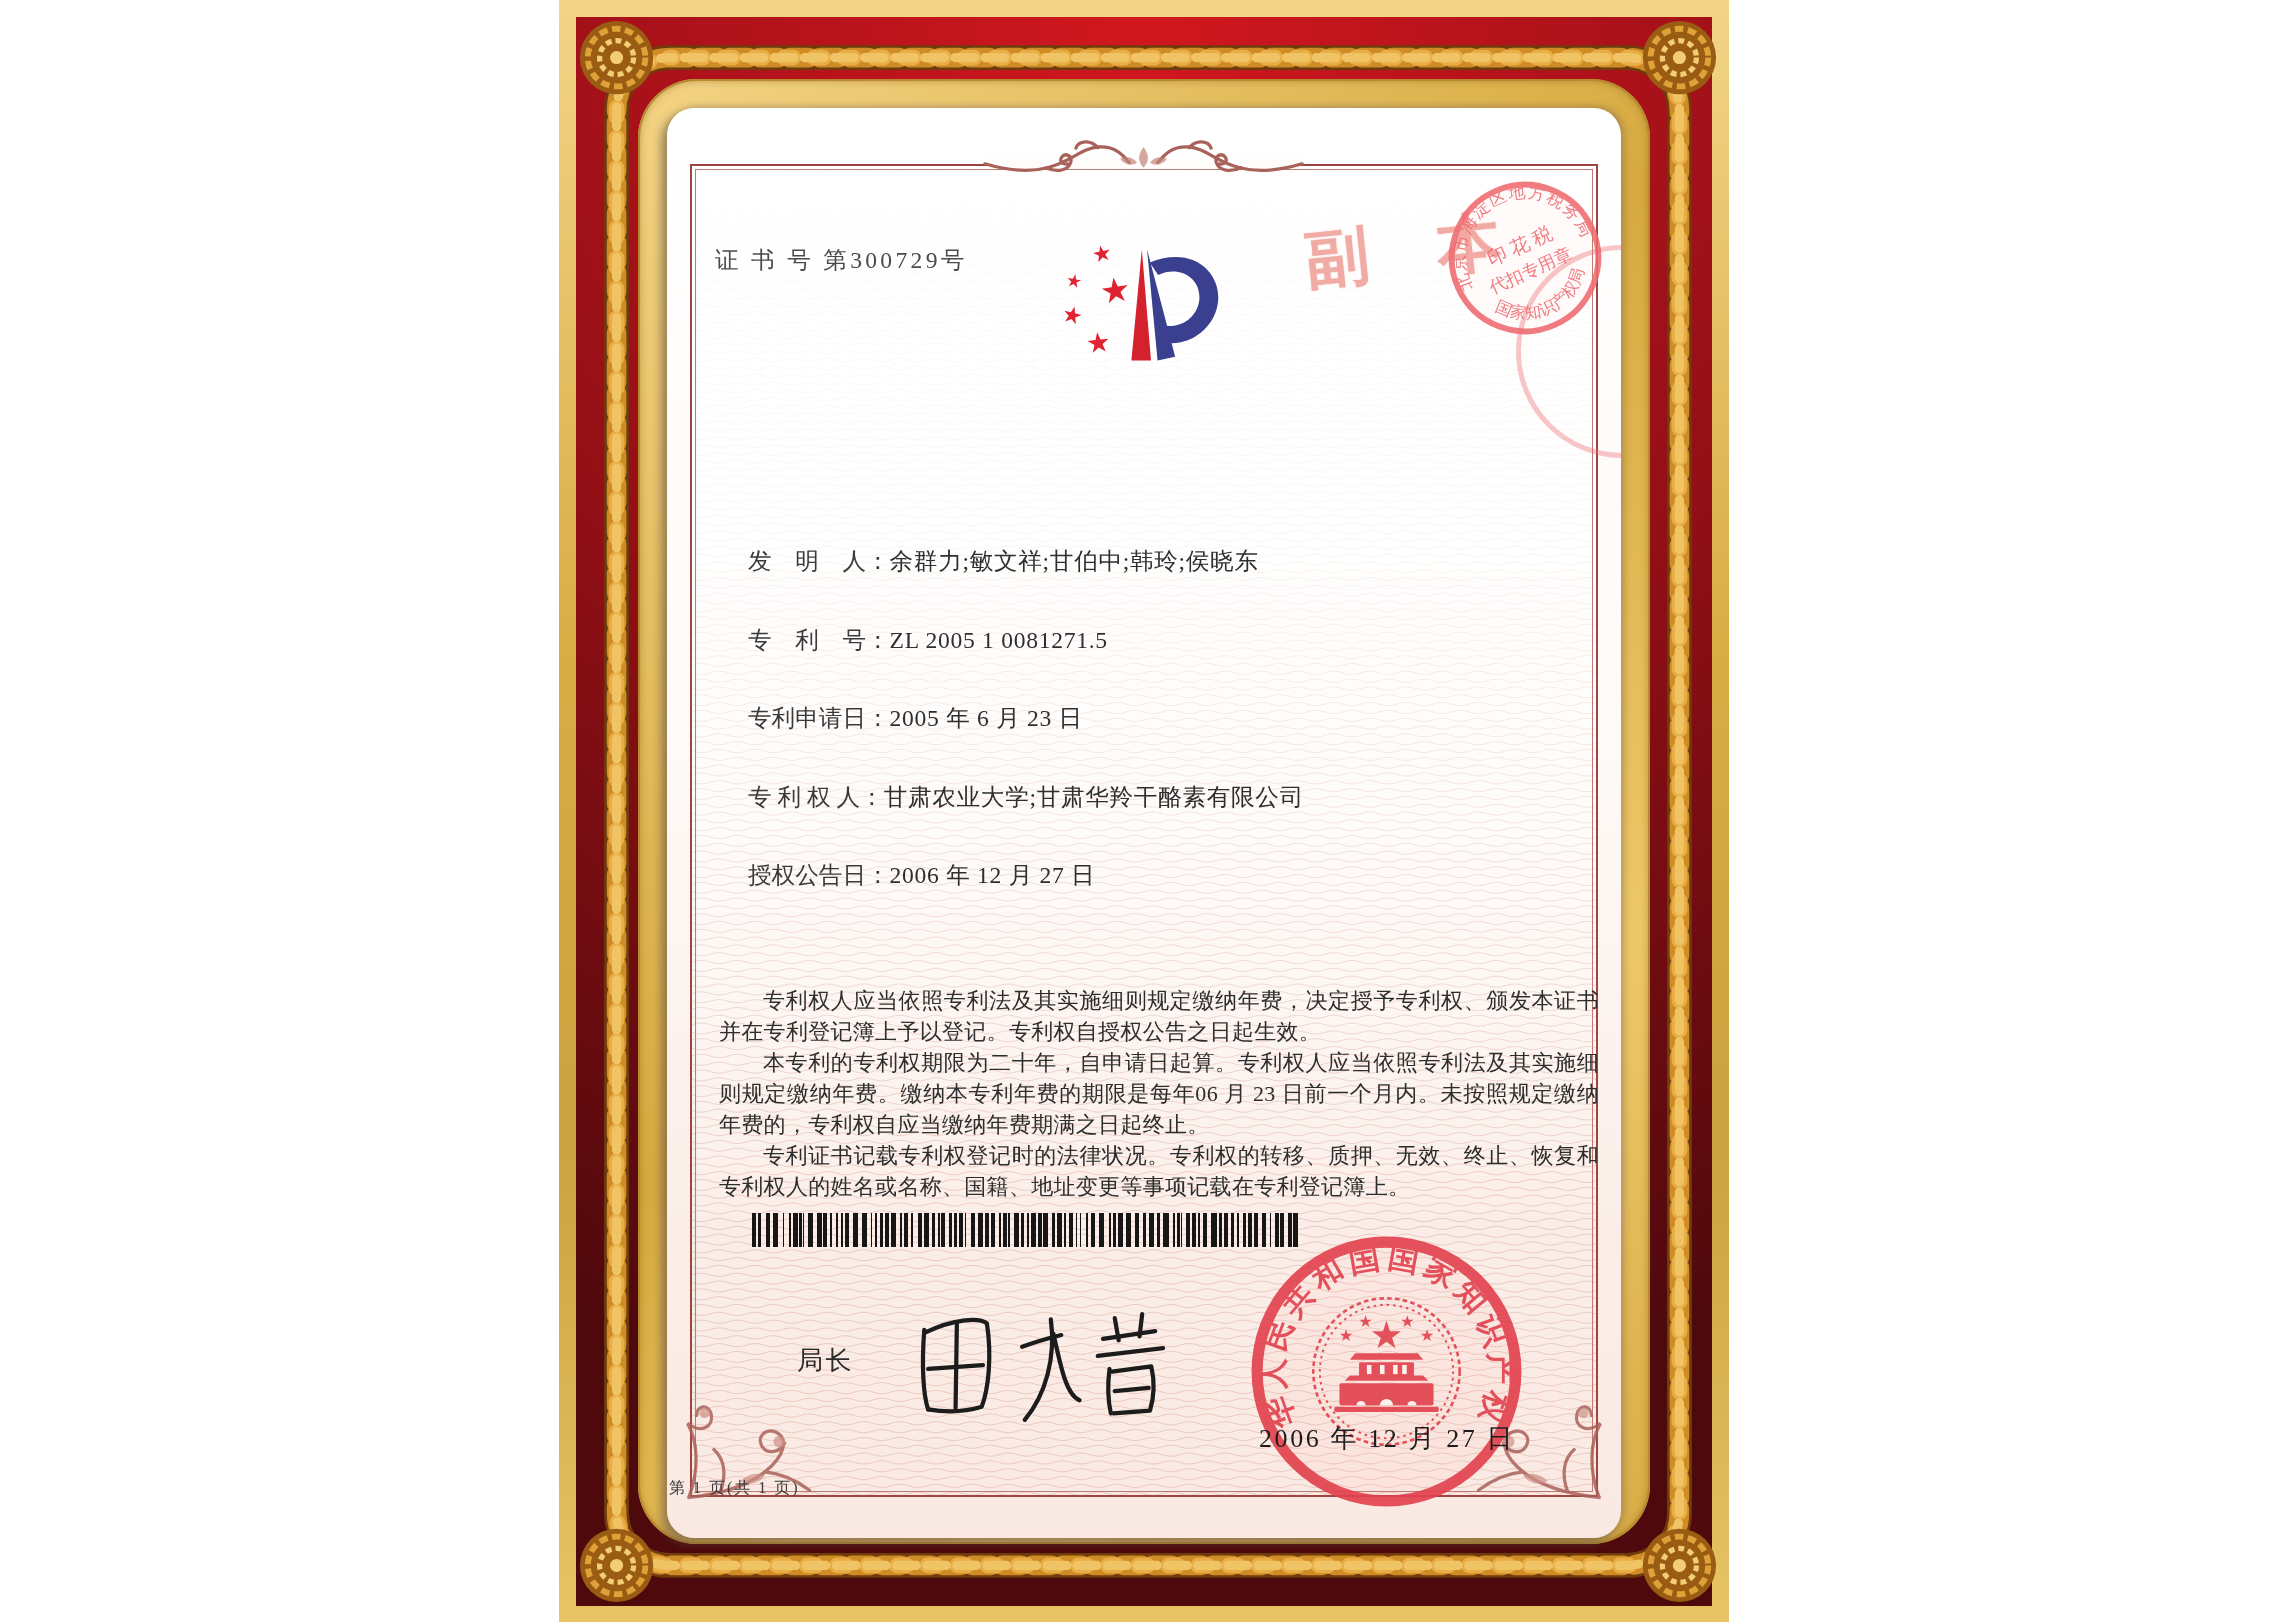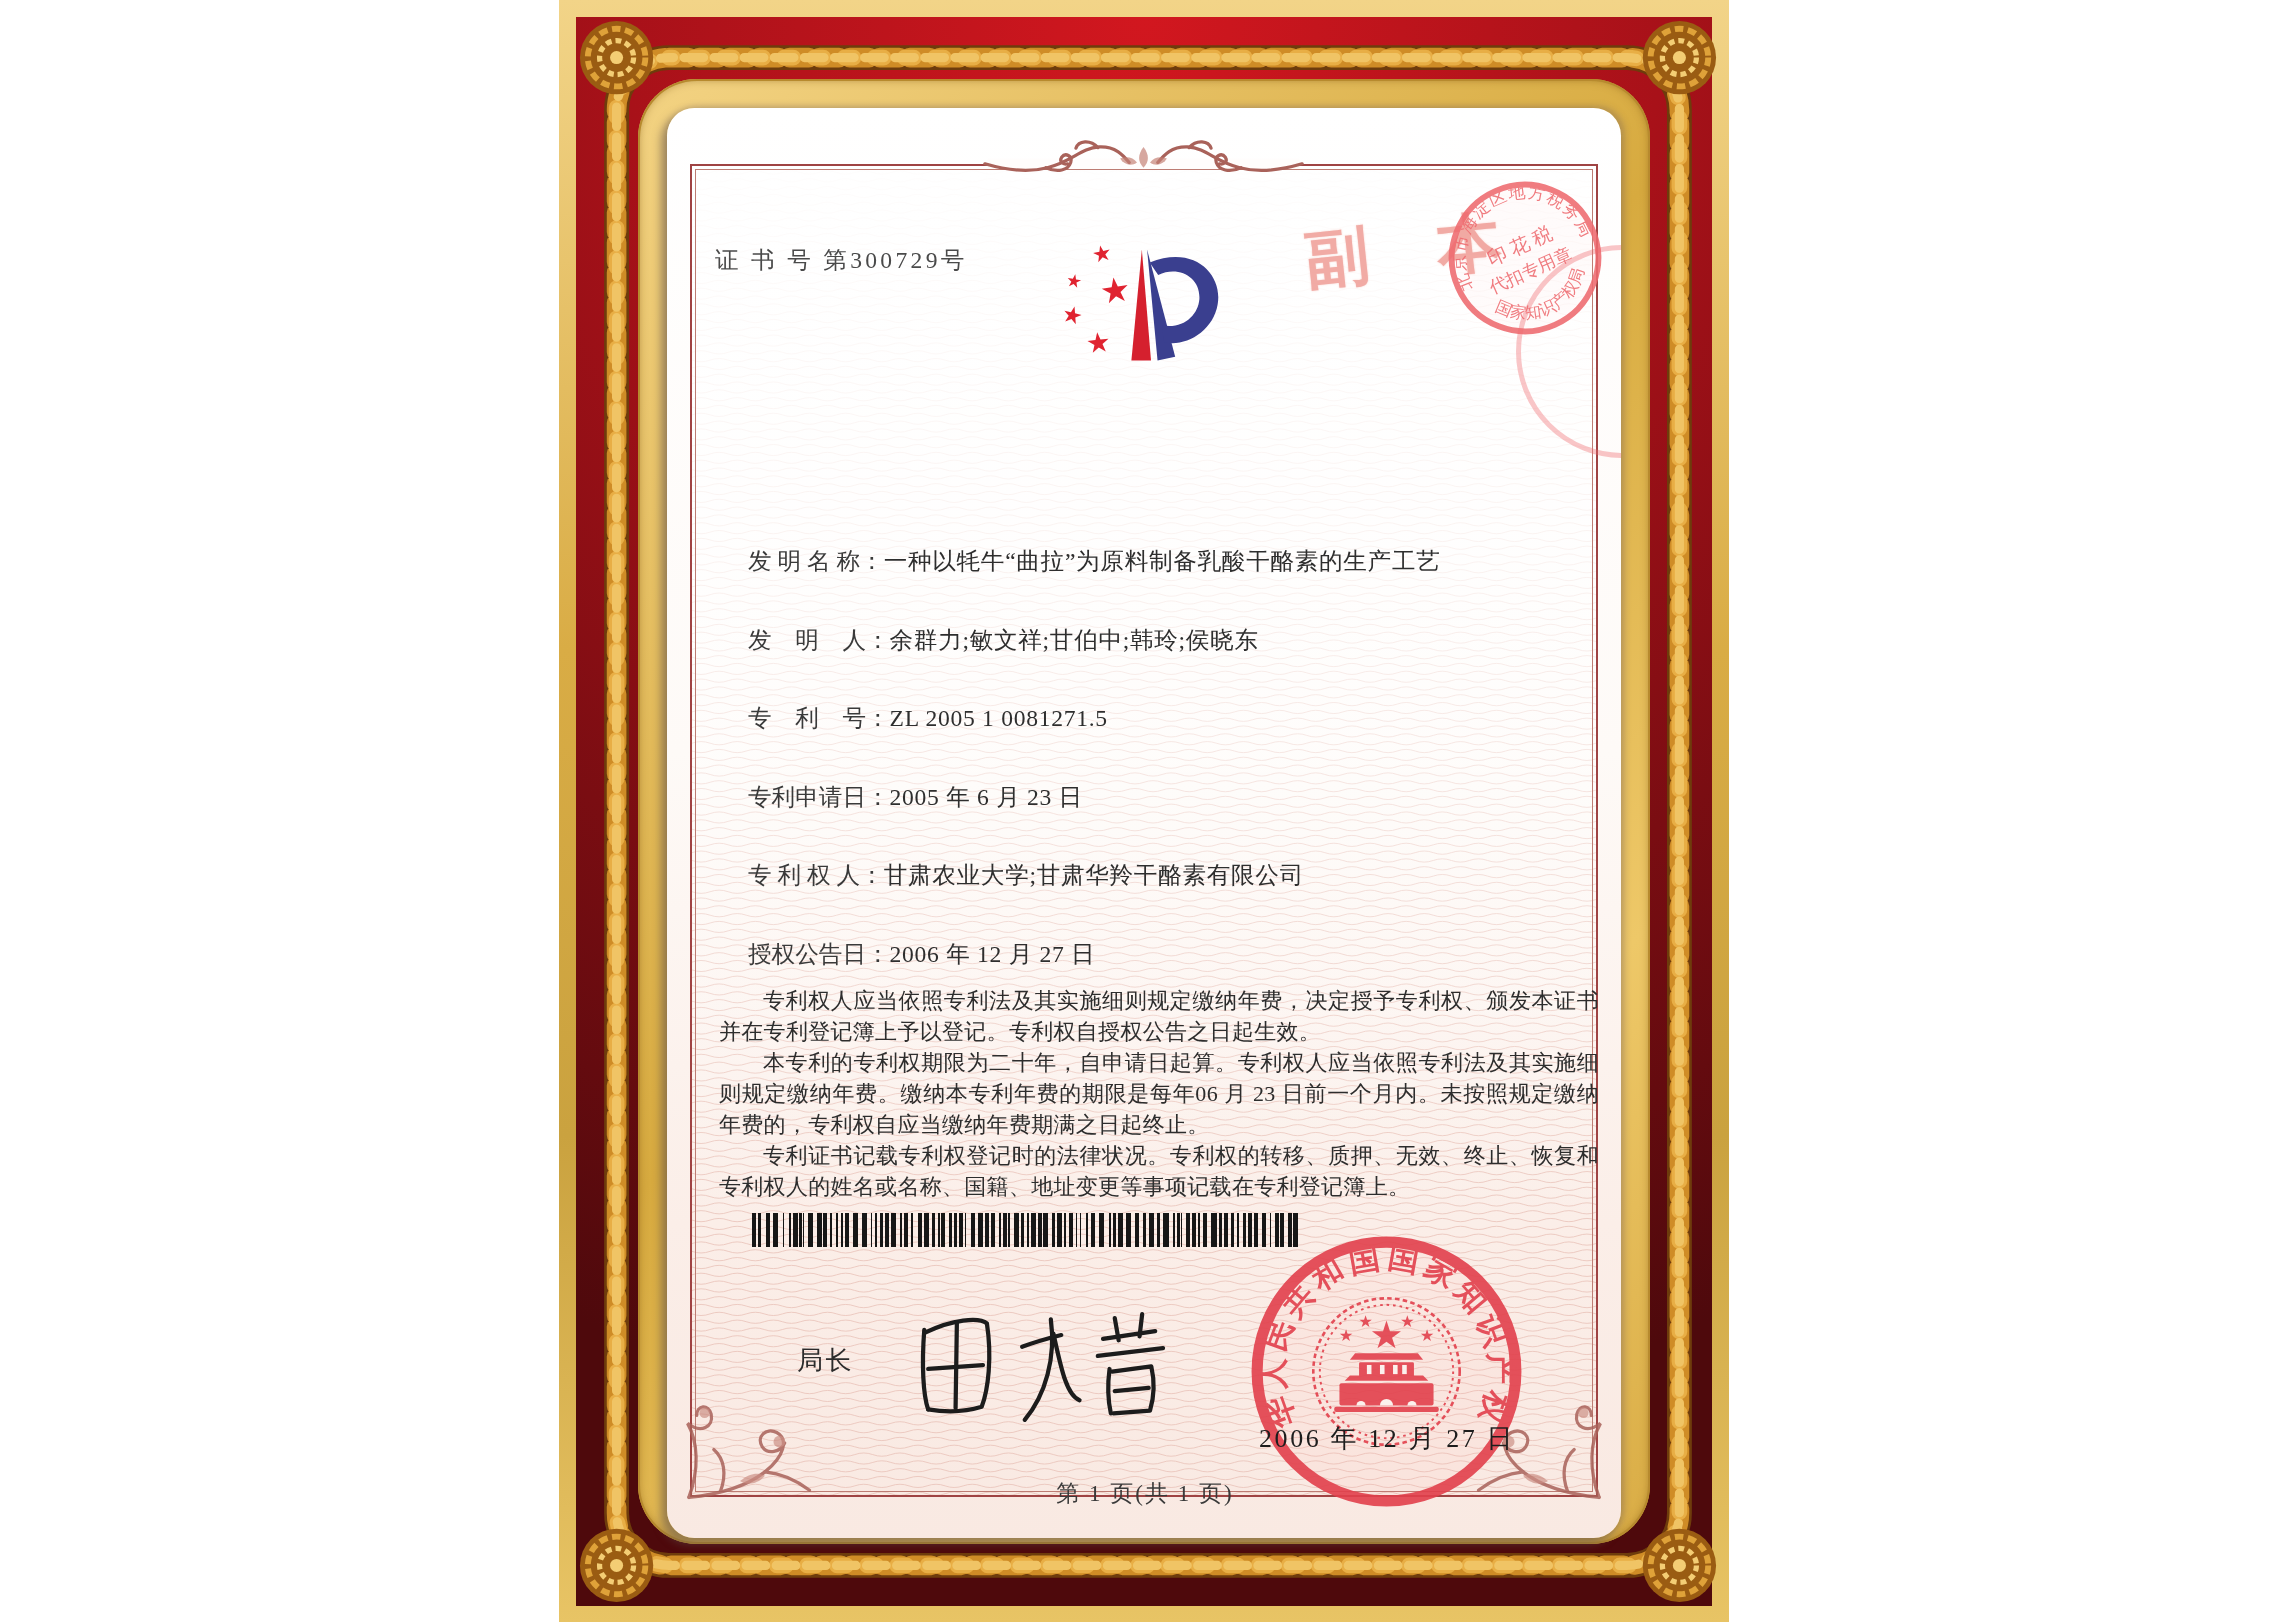--- a/index.html
+++ b/index.html
@@ -76,21 +76,21 @@
   .signer-label{position:absolute;left:130px;top:1235px;font-size:26px;color:#2b2b2b;letter-spacing:2.6px;}
   .signature{position:absolute;left:232px;top:1184px;width:288px;height:137px;}
   .signature path{fill:none;stroke:#1c1c1c;stroke-width:6.5;stroke-linecap:round;stroke-linejoin:round;}
   .signer-name-hidden{position:absolute;left:327px;top:1230px;opacity:0;font-size:6.5px;}
 
   
   .seal{position:absolute;left:579px;top:1123px;width:281px;height:281px;opacity:.9;}
   .seal text{fill:#e2404c;font-family:"Liberation Serif","DejaVu Serif",serif;}
   .issue-date{position:absolute;left:592px;top:1313px;font-size:26px;color:#1d1d1d;letter-spacing:2.6px;z-index:4;white-space:pre;}
 
-  .page-footer{position:absolute;left:2px;right:0;top:1370px;text-align:center;font-size:23px;color:#3a3a3a;letter-spacing:2px;}
+  .page-footer{position:absolute;left:2px;right:0;top:1370px;font-size:16px;color:#3a3a3a;letter-spacing:2px;}
 
   
   .top-ornament{position:absolute;left:50%;top:22px;width:327px;height:65px;margin-left:-164px;z-index:4;}
   .corner-flourish{position:absolute;width:141px;height:141px;bottom:34px;z-index:2;opacity:.85;}
   .corner-flourish.left{left:14.4px;}
   .corner-flourish.right{right:14.4px;transform:scaleX(-1);}
   .flourish-stroke{fill:none;stroke:#a9625a;stroke-width:5;stroke-linecap:round;}
   .flourish-fill{fill:#c58176;opacity:.7;}
 </style>
 </head>
@@ -382,21 +382,20 @@
             <text font-size="26" letter-spacing="2"><textPath href="#taxTop" startOffset="50%" text-anchor="middle">北京市海淀区地方税务局</textPath></text>
             <text font-size="25"><textPath href="#taxBot" startOffset="50%" text-anchor="middle">国家知识产权局</textPath></text>
             <text x="0" y="-10" font-size="30" text-anchor="middle">印 花 税</text>
             <text x="0" y="30" font-size="27" text-anchor="middle">代扣专用章</text>
           </svg>
         </div>
         <div class="edge-arc"></div>
 
 
         <ul class="fields">
-          <li><span class="field-label">发 明 名 称：</span><span class="field-value">一种以牦牛“曲拉”为原料制备乳酸干酪素的生产工艺</span></li>
           <li><span class="field-label">发　明　人：</span><span class="field-value">余群力;敏文祥;甘伯中;韩玲;侯晓东</span></li>
           <li><span class="field-label">专　利　号：</span><span class="field-value">ZL 2005 1 0081271.5</span></li>
           <li><span class="field-label">专利申请日：</span><span class="field-value">2005 年 6 月 23 日</span></li>
           <li><span class="field-label">专 利 权 人：</span><span class="field-value">甘肃农业大学;甘肃华羚干酪素有限公司</span></li>
           <li><span class="field-label">授权公告日：</span><span class="field-value">2006 年 12 月 27 日</span></li>
         </ul>
 
         <div class="body-text">
           <p>专利权人应当依照专利法及其实施细则规定缴纳年费，决定授予专利权、颁发本证书并在专利登记簿上予以登记。专利权自授权公告之日起生效。</p>
           <p>本专利的专利权期限为二十年，自申请日起算。专利权人应当依照专利法及其实施细则规定缴纳年费。缴纳本专利年费的期限是每年06 月 23 日前一个月内。未按照规定缴纳年费的，专利权自应当缴纳年费期满之日起终止。</p>

